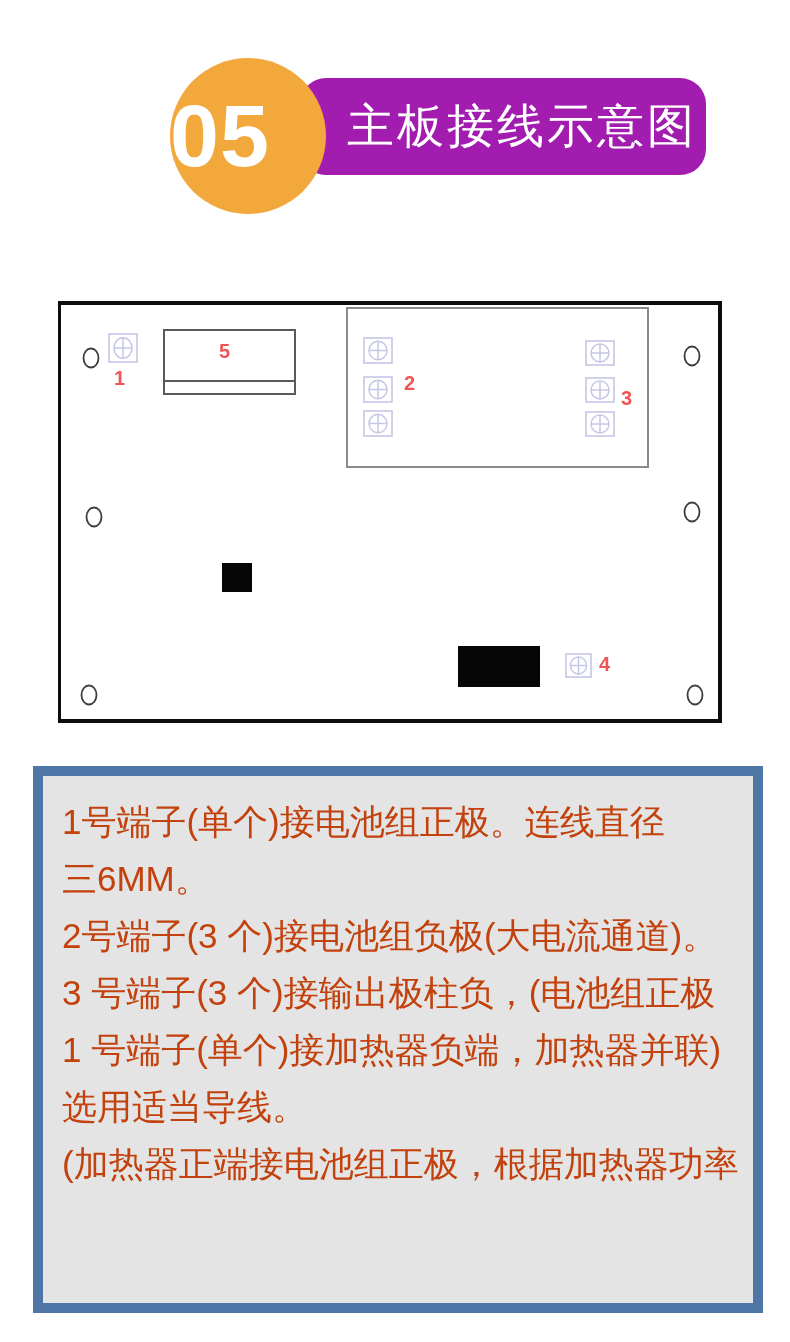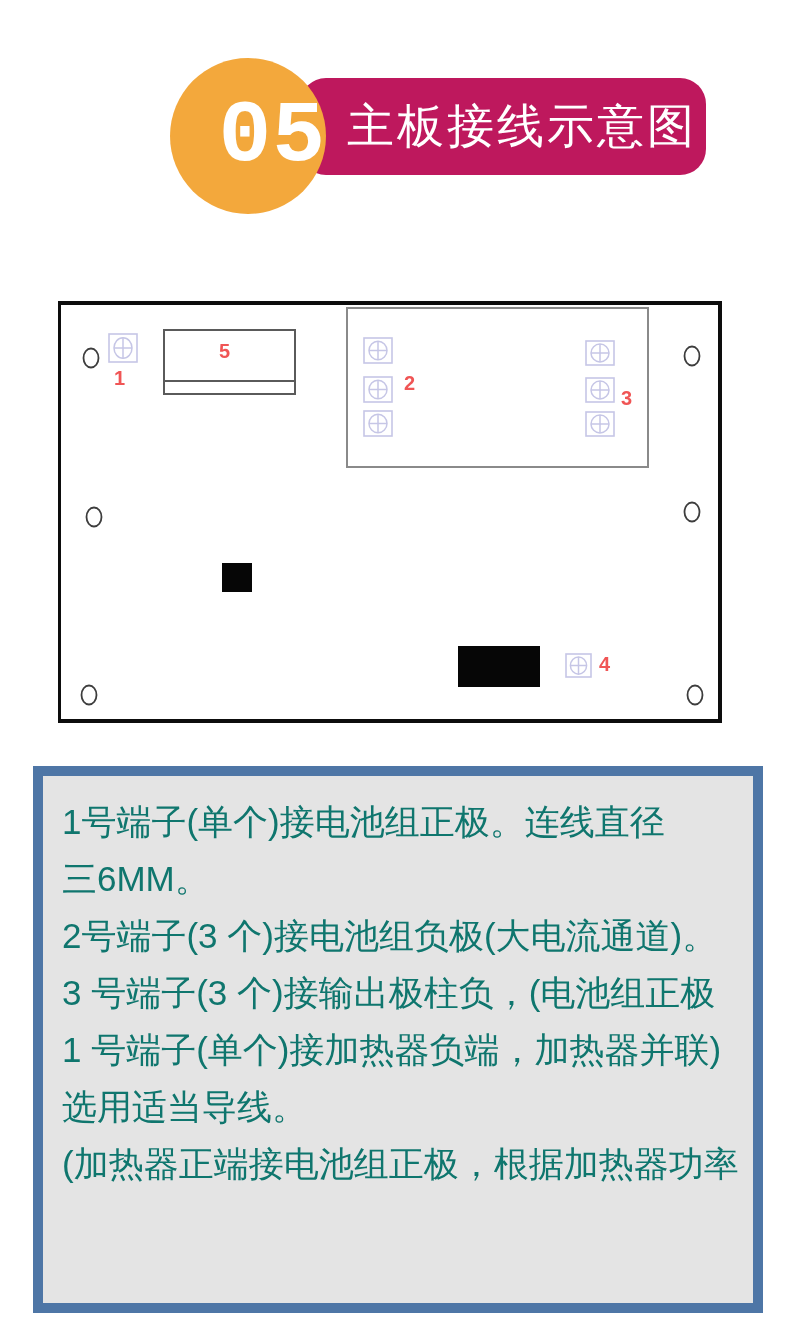--- a/index.html
+++ b/index.html
@@ -11,21 +11,21 @@
   .hdr-banner{
     position:absolute;left:300px;top:78px;width:406px;height:97px;
     border-radius:26px;display:flex;align-items:center;justify-content:center;
   }
   .hdr-title{
     color:#ffffff;font-size:47px;letter-spacing:3px;font-weight:500;
     padding-left:38px;white-space:nowrap;
   }
   .hdr-badge{
     position:absolute;left:170px;top:58px;width:156px;height:156px;border-radius:50%;
-    display:flex;align-items:center;justify-content:flex-end;font-family:Liberation Mono, monospace;
+    display:flex;align-items:center;justify-content:flex-start;
   }
   .hdr-badge span{color:#ffffff;font-size:88px;font-weight:bold;letter-spacing:1px;}
   
   .board{
     position:absolute;left:58px;top:301px;width:664px;height:422px;
     box-sizing:border-box;background:#ffffff;
     border:4px solid #0d0d0d;border-left-width:3px;
   }
   .board .abs{position:absolute;}
   .inner-rect{box-sizing:border-box;border:2px solid #8a8a8a;background:#ffffff;}
@@ -33,28 +33,28 @@
   .connector .divider{position:absolute;left:0;right:0;height:2px;background:#5a5a5a;}
   .fill-block{background:#060606;}
   .t-label{font-size:20px;font-weight:bold;line-height:20px;}
   
   .notes{
     position:absolute;left:33px;top:766px;width:730px;height:547px;
     box-sizing:border-box;background:#e4e4e4;border:10px solid #4e76a6;
     padding:17px 14px 0 19px;
   }
   .notes .line{
-    font-size:35px;line-height:57px;color:#0f766e;white-space:nowrap;
+    font-size:35px;line-height:57px;color:#c2410c;white-space:nowrap;
     letter-spacing:0px;
   }
 </style>
 </head>
 <body>
 
-<div class="hdr-banner" style="background: #be185d;">
+<div class="hdr-banner" style="background: #a21caf;">
   <span class="hdr-title">主板接线示意图</span>
 </div>
 <div class="hdr-badge" style="background: rgb(243, 168, 60);">
   <span>05</span>
 </div>
 
 <div class="board">
     <div class="inner-rect abs" style="left: 285px; top: 2px; width: 303px; height: 161px;"></div>
     <div class="connector abs" style="left: 102px; top: 24px; width: 133px; height: 66px;">
       <div class="divider" style="top: 49px;"></div>

